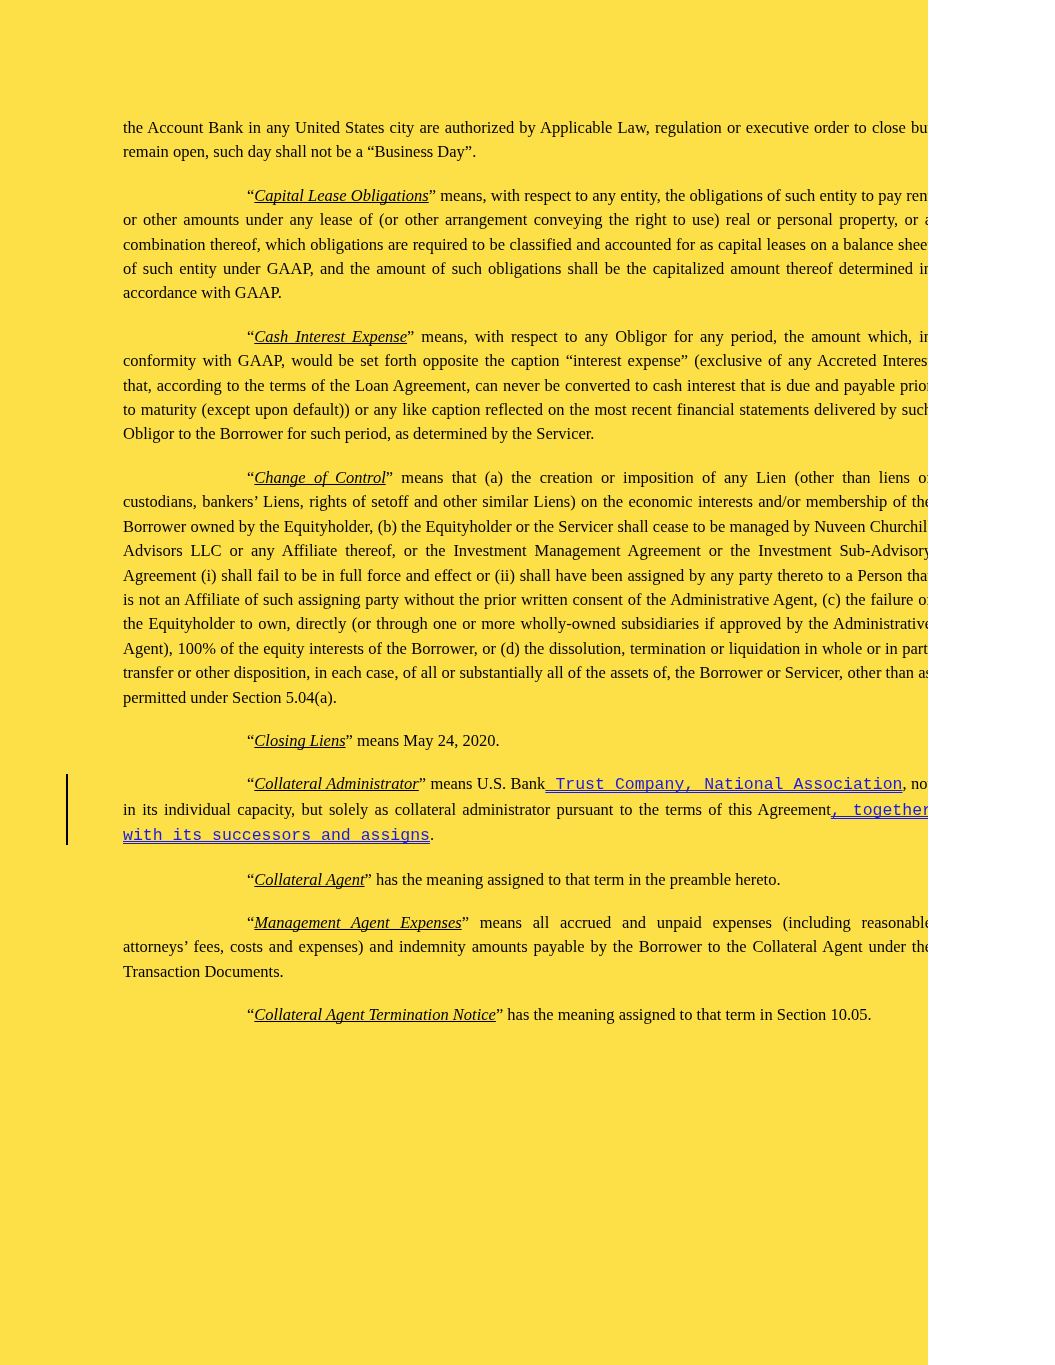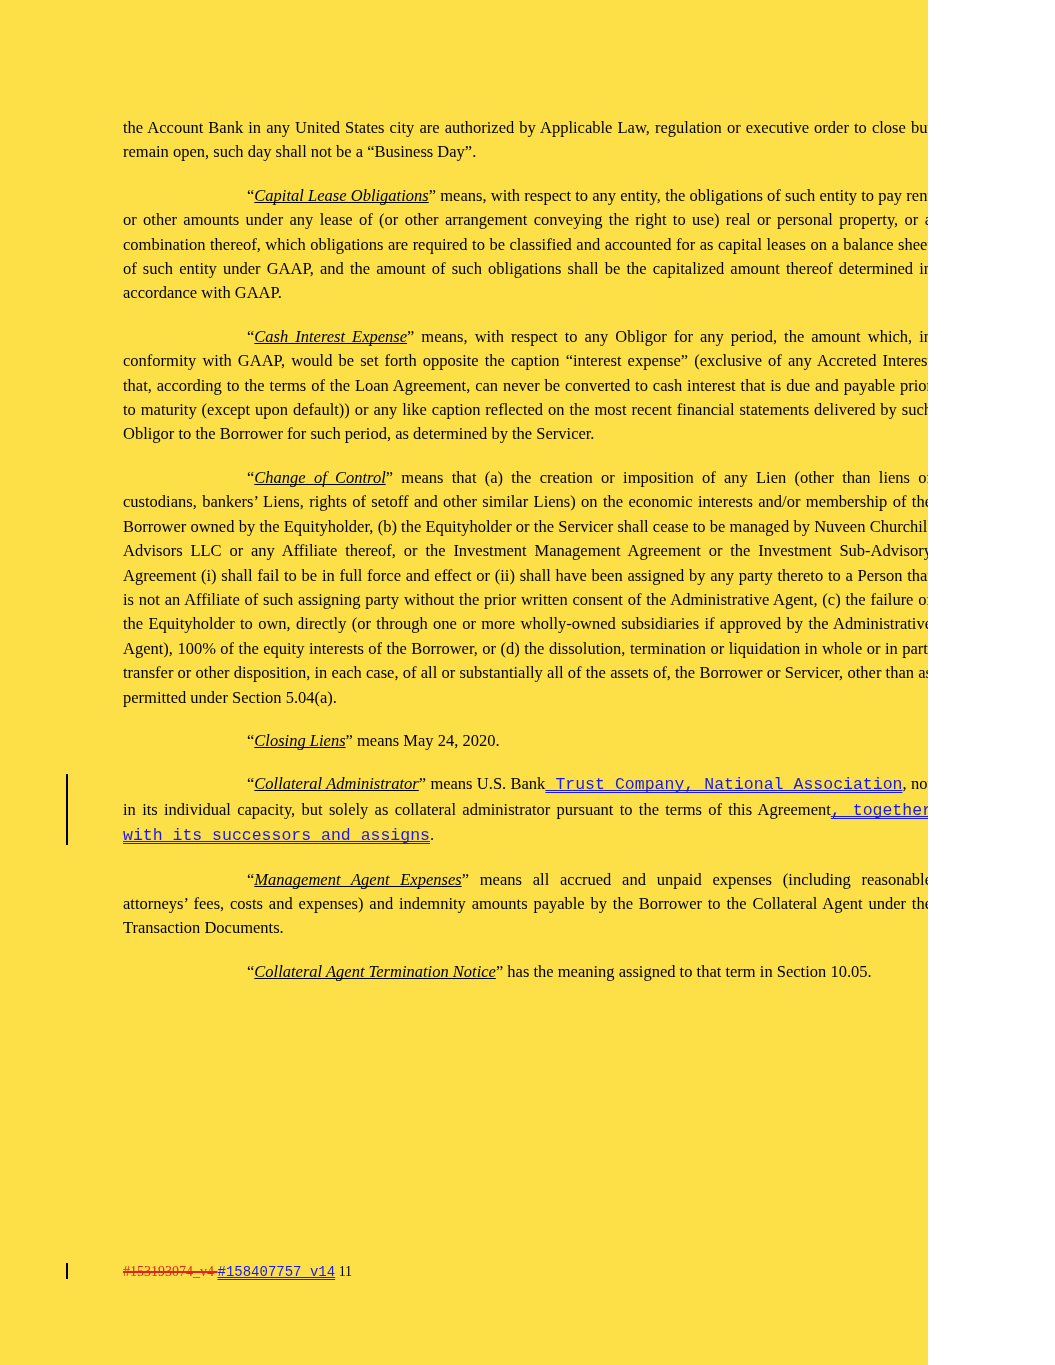--- a/index.html
+++ b/index.html
@@ -83,17 +83,17 @@
 <body>
 
 <div class="page">
   <div class="content" id="doc-content">
       <p class="para"><span class="s-normal">the Account Bank in any United States city are authorized by Applicable Law, regulation or executive order to close but remain open, such day shall not be a “Business Day”.</span></p>
       <p class="para indent"><span class="s-normal">“</span><span class="s-term">Capital Lease Obligations</span><span class="s-normal">” means, with respect to any entity, the obligations of such entity to pay rent or other amounts under any lease of (or other arrangement conveying the right to use) real or personal property, or a combination thereof, which obligations are required to be classified and accounted for as capital leases on a balance sheet of such entity under GAAP, and the amount of such obligations shall be the capitalized amount thereof determined in accordance with GAAP.</span></p>
       <p class="para indent"><span class="s-normal">“</span><span class="s-term">Cash Interest Expense</span><span class="s-normal">” means, with respect to any Obligor for any period, the amount which, in conformity with GAAP, would be set forth opposite the caption “interest expense” (exclusive of any Accreted Interest that, according to the terms of the Loan Agreement, can never be converted to cash interest that is due and payable prior to maturity (except upon default)) or any like caption reflected on the most recent financial statements delivered by such Obligor to the Borrower for such period, as determined by the Servicer.</span></p>
       <p class="para indent"><span class="s-normal">“</span><span class="s-term">Change of Control</span><span class="s-normal">” means that (a) the creation or imposition of any Lien (other than liens of custodians, bankers’ Liens, rights of setoff and other similar Liens) on the economic interests and/or membership of the Borrower owned by the Equityholder, (b) the Equityholder or the Servicer shall cease to be managed by Nuveen Churchill Advisors LLC or any Affiliate thereof, or the Investment Management Agreement or the Investment Sub-Advisory Agreement (i) shall fail to be in full force and effect or (ii) shall have been assigned by any party thereto to a Person that is not an Affiliate of such assigning party without the prior written consent of the Administrative Agent, (c) the failure of the Equityholder to own, directly (or through one or more wholly-owned subsidiaries if approved by the Administrative Agent), 100% of the equity interests of the Borrower, or (d) the dissolution, termination or liquidation in whole or in part, transfer or other disposition, in each case, of all or substantially all of the assets of, the Borrower or Servicer, other than as permitted under </span><span class="s-link">Section 5.04(a)</span><span class="s-normal">.</span></p>
       <p class="para indent"><span class="s-normal">“</span><span class="s-term">Closing Liens</span><span class="s-normal">” means May 24, 2020.</span></p>
       <p class="para indent changed"><span class="s-normal">“</span><span class="s-term">Collateral Administrator</span><span class="s-normal">” means U.S. Bank</span><span class="s-ins"> Trust Company, National Association</span><span class="s-normal">, not in its individual capacity, but solely as collateral administrator pursuant to the terms of this Agreement</span><span class="s-ins">, together with its successors and assigns</span><span class="s-normal">.</span></p>
+      <p class="para indent"><span class="s-normal">“</span><span class="s-term">Collateral Agent</span><span class="s-normal">” has the meaning assigned to that term in the preamble hereto.</span></p>
       <p class="para indent"><span class="s-normal">“</span><span class="s-term">Management Agent Expenses</span><span class="s-normal">” means all accrued and unpaid expenses (including reasonable attorneys’ fees, costs and expenses) and indemnity amounts payable by the Borrower to the Collateral Agent under the Transaction Documents.</span></p>
       <p class="para indent"><span class="s-normal">“</span><span class="s-term">Collateral Agent Termination Notice</span><span class="s-normal">” has the meaning assigned to that term in </span><span class="s-link">Section 10.05</span><span class="s-normal">.</span></p>
     </div>
-  <div class="footer changed" id="doc-footer"><span class="s-del">#153193074_v4 </span><span class="s-ins">#158407757_v14</span><span class="s-normal"> 11</span></div>
 </div>
 
 </body></html>

